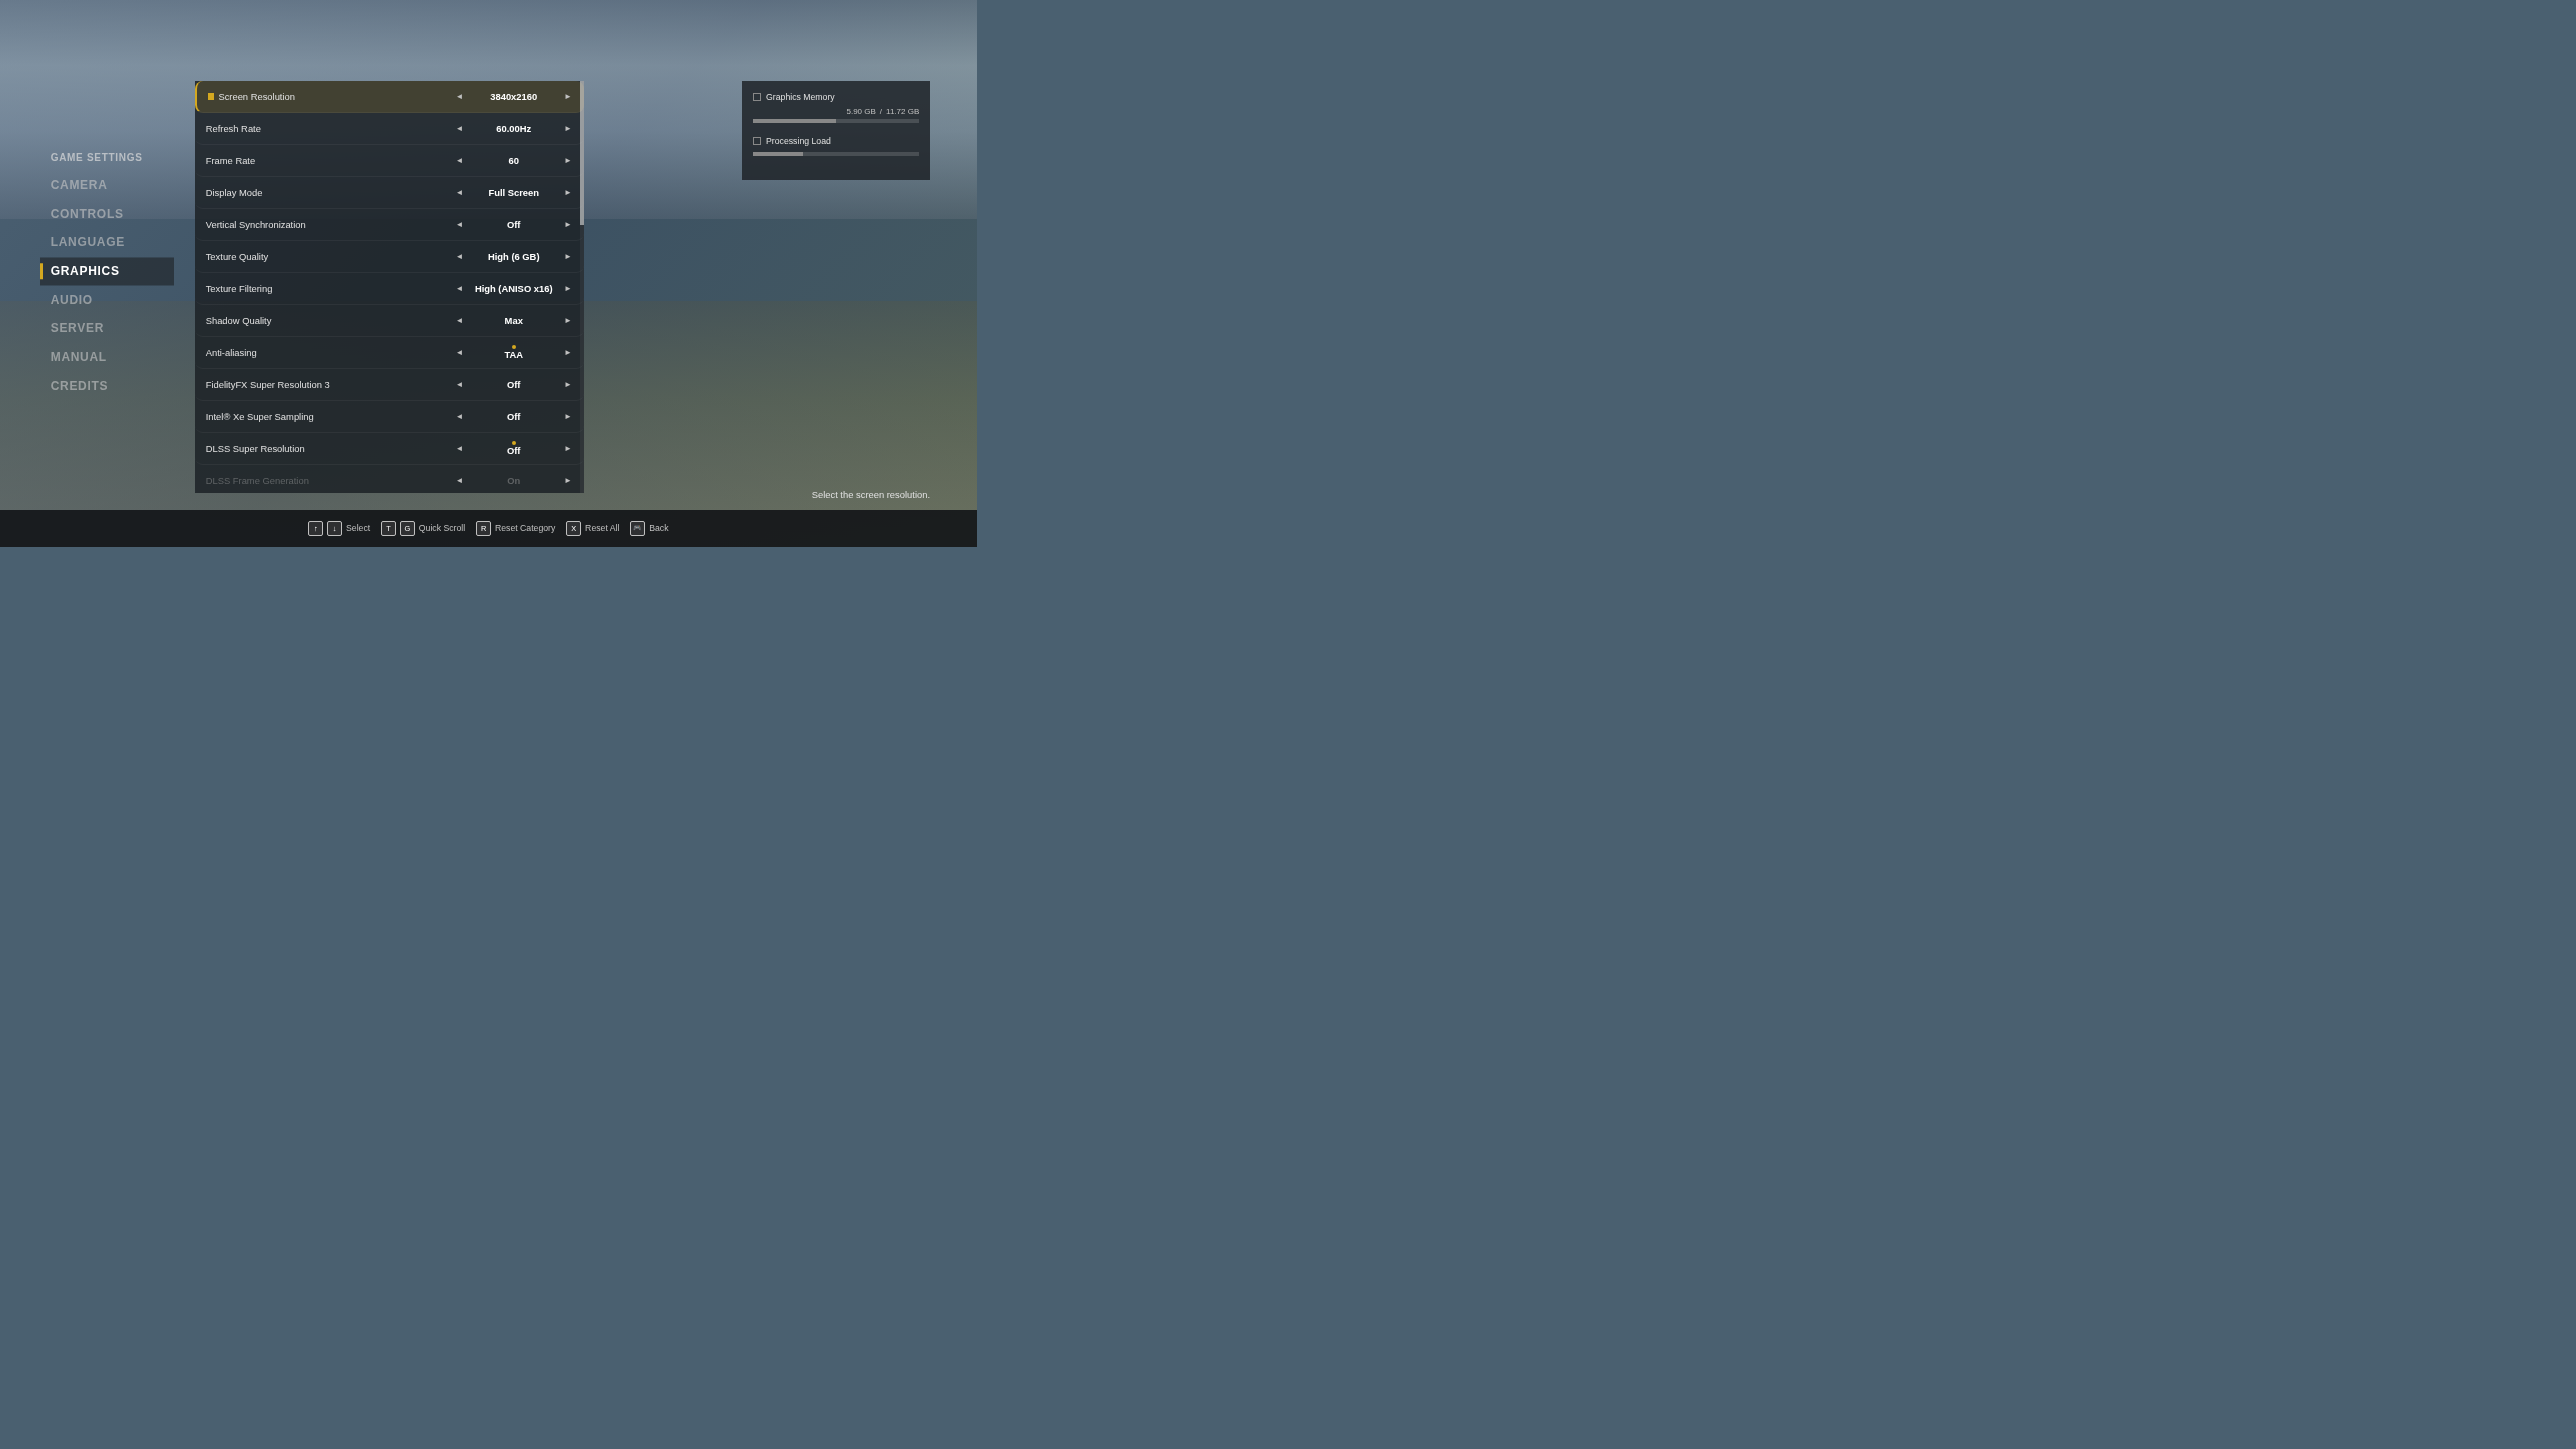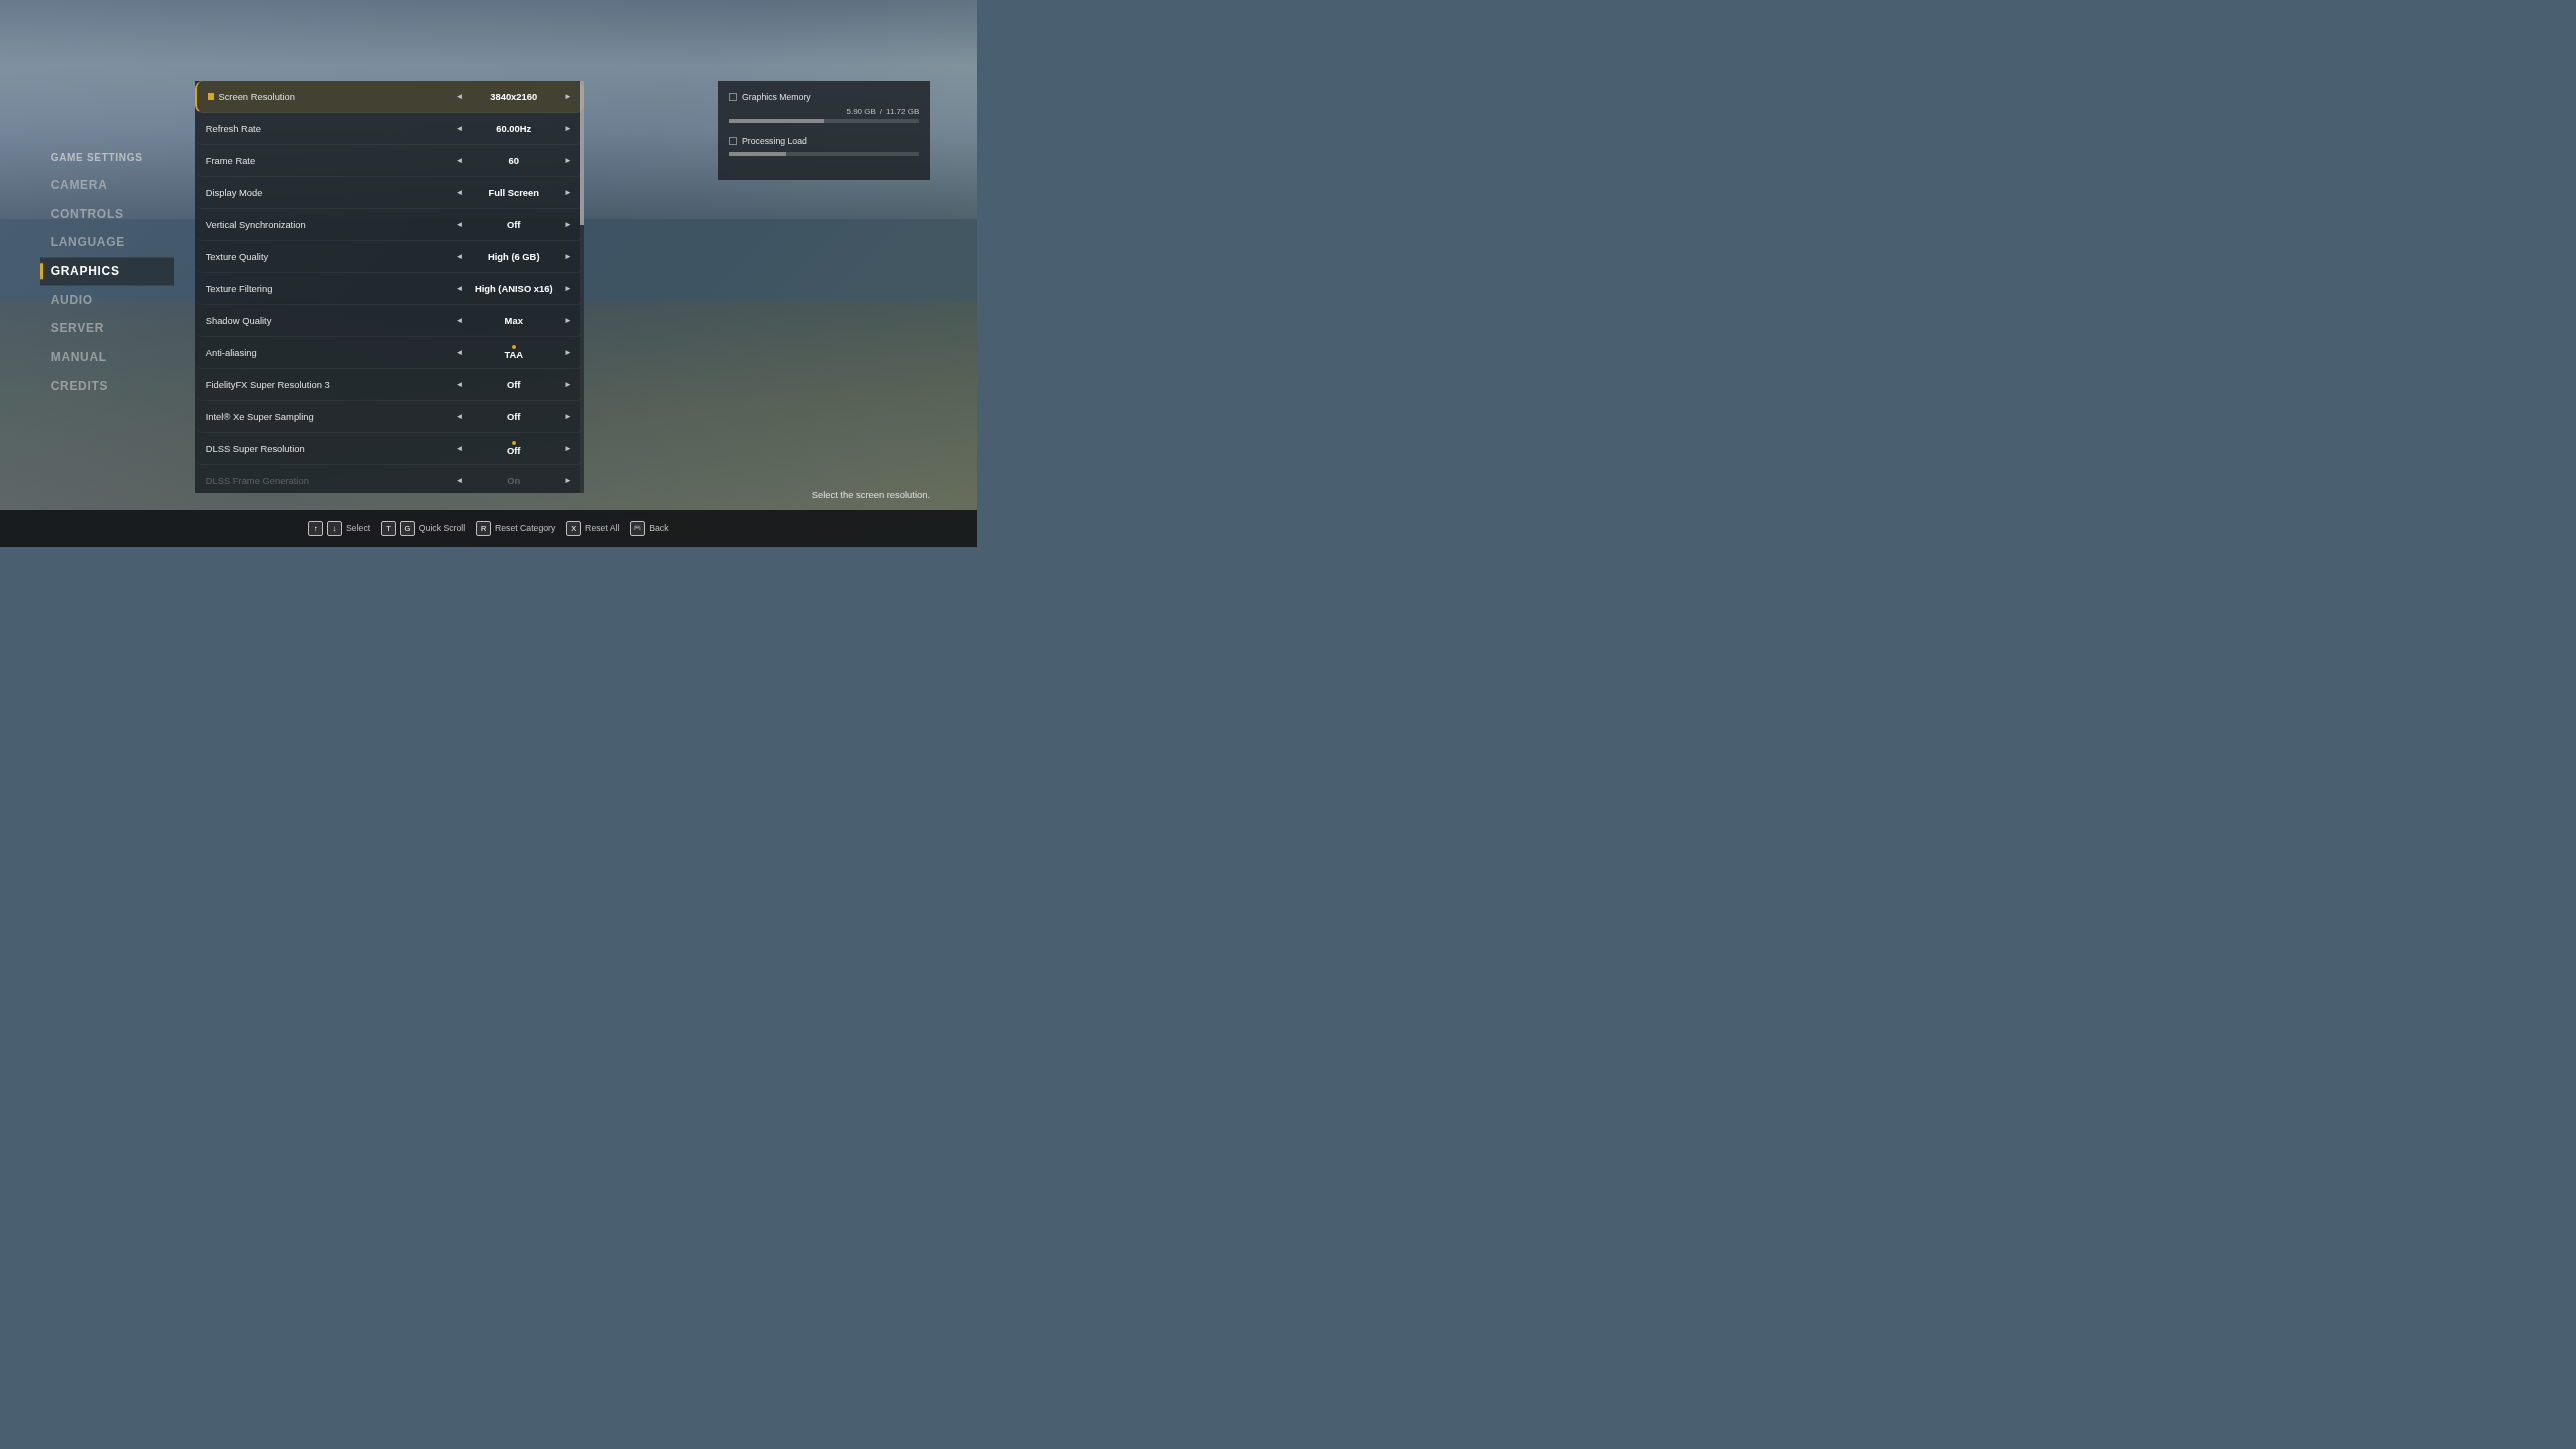--- a/index.html
+++ b/index.html
@@ -148,21 +148,21 @@
       border-radius: 50%;
       margin: 0 auto;
       display: block;
     }
 
     
     .info-panel {
       position: absolute;
       right: 47px;
       top: 81px;
-      width: 212px;
+      width: 188px;
       background: rgba(30,35,40,0.85);
       z-index: 20;
       padding: 10.7px;
     }
 
     .info-section {
       margin-bottom: 13.4px;
     }
 
     .info-title {

